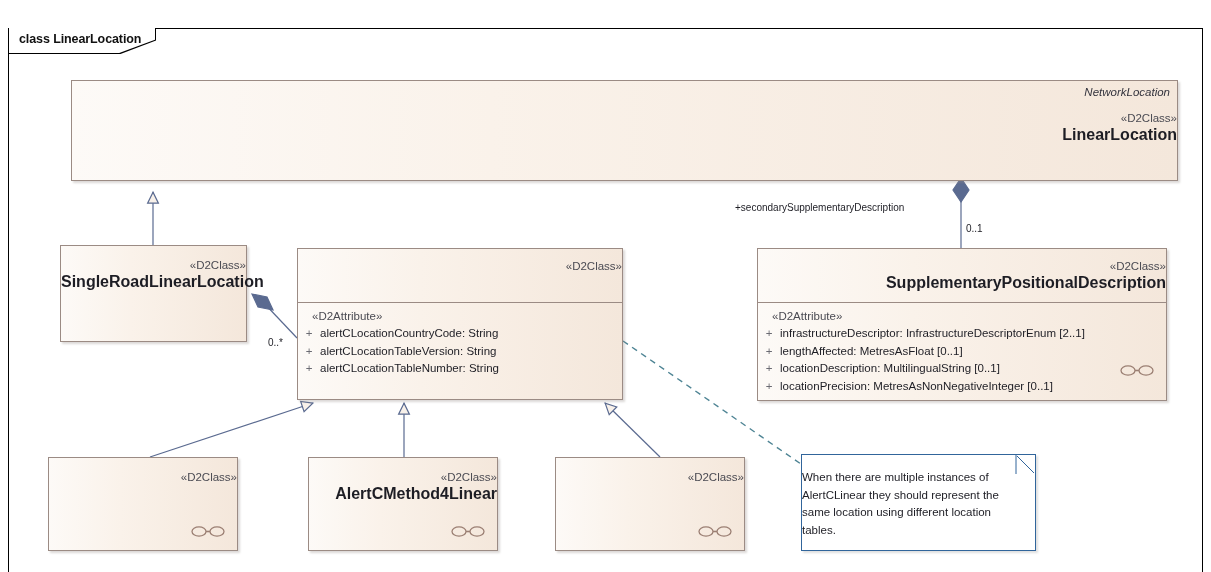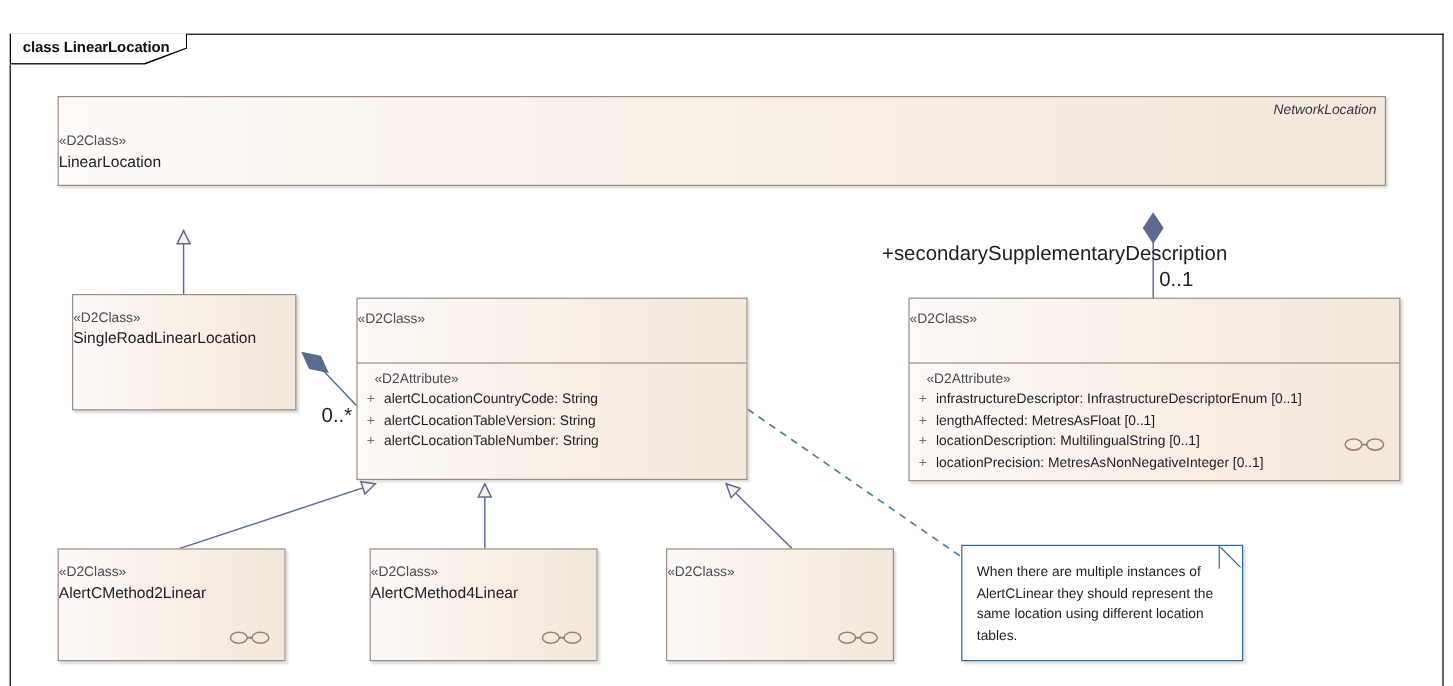--- a/index.html
+++ b/index.html
@@ -63,32 +63,32 @@
   
   .uml-class{
     position:absolute;
     box-sizing:border-box;
     border:1px solid #9b8b84;
     background:linear-gradient(to right,#fdfaf7 0%,#faf2ea 38%,#f4e7db 100%);
     box-shadow:2px 2px 2px rgba(150,140,135,0.33);
   }
   .uml-class .hdr{
     position:relative;
-    text-align:left;
+    text-align:right;
     padding-top:9px;
   }
   .stereotype{
     font-size:11.5px;
     color:#4a4a52;
     line-height:15px;
     white-space:nowrap;
   }
   .cls-name{
-    font-size:13px;
-    font-weight:normal;
+    font-size:16px;
+    font-weight:bold;
     color:#1d1d24;
     line-height:17px;
     white-space:nowrap;
   }
   .cls-name.abstract{ font-style:italic; }
 
   .corner-tag{
     position:absolute;
     right:7px; top:5px;
     font-size:11.5px;
@@ -139,21 +139,21 @@
 
   
   .conn-layer{
     position:absolute; left:0; top:0;
     width:1211px; height:572px;
     pointer-events:none;
   }
 
   .edge-label{
     position:absolute;
-    font-size:17px;
+    font-size:10px;
     color:#1d1d24;
     white-space:nowrap;
     text-align:right;
   }
 
   
   .uml-note{
     position:absolute;
     box-sizing:border-box;
     background:#ffffff;
@@ -162,21 +162,21 @@
   }
   .note-fold-cover{
     position:absolute;
     right:0px; top:0px;
     width:19px; height:19px;
     background:#ffffff;
     clip-path:polygon(0 0, 100% 0, 100% 100%);
   }
   .note-text{
     position:absolute;
-    left:12px; top:14px; right:12px;
+    left:0; top:14px; right:12px;
     font-size:11.5px;
     color:#1d1d24;
     line-height:17.5px;
   }
 </style>
 </head>
 <body>
 
 <div id="canvas">
 
@@ -223,21 +223,21 @@
 
     <g>
       <line x1="623" y1="321" x2="801" y2="444" stroke="#4e8494" stroke-width="1.4" stroke-dasharray="6,5"></line>
     </g>
   </svg>
 
   <div class="edge-label" style="left:735px; top:182px;">+secondarySupplementaryDescription</div>
   <div class="edge-label" style="left:966px; top:203px;">0..1</div>
   <div class="edge-label" style="left:268px; top:317px;">0..*</div>
 
-  <div class="uml-class" style="left:48px; top:60px; width:1107px; height:75px;">
+  <div class="uml-class" style="left:71px; top:60px; width:1107px; height:101px;">
     <div class="corner-tag">NetworkLocation</div>
     <div class="hdr" style="padding-top:30px;">
       <div class="stereotype">«D2Class»</div>
       <div class="cls-name">LinearLocation</div>
     </div>
   </div>
 
   <div class="uml-class" style="left:60px; top:225px; width:187px; height:97px;">
     <div class="hdr" style="padding-top:12px;">
       <div class="stereotype">«D2Class»</div>
@@ -263,27 +263,28 @@
       <div class="attr-row">
         <div class="attr-vis">+</div>
         <div class="attr-text">alertCLocationTableNumber: String</div>
       </div>
     </div>
   </div>
 
   <div class="uml-class" style="left:757px; top:228px; width:410px; height:153px;">
     <div class="hdr" style="padding-top:10px;">
       <div class="stereotype">«D2Class»</div>
+      <div class="cls-name">SupplementaryPositionalDescription</div>
     </div>
     <div class="sep" style="top:53px;"></div>
     <div class="attrs" style="top:53px;">
       <div class="attr-stereo">«D2Attribute»</div>
       <div class="attr-row">
         <div class="attr-vis">+</div>
-        <div class="attr-text">infrastructureDescriptor: InfrastructureDescriptorEnum [0..1]</div>
+        <div class="attr-text">infrastructureDescriptor: InfrastructureDescriptorEnum [2..1]</div>
       </div>
       <div class="attr-row">
         <div class="attr-vis">+</div>
         <div class="attr-text">lengthAffected: MetresAsFloat [0..1]</div>
       </div>
       <div class="attr-row">
         <div class="attr-vis">+</div>
         <div class="attr-text">locationDescription: MultilingualString [0..1]</div>
       </div>
       <div class="attr-row">
@@ -294,21 +295,20 @@
     <svg class="link-icon" style="right:12px; bottom:23px;" viewBox="0 0 34 13">
       <ellipse cx="8" cy="6.5" rx="7" ry="4.6" fill="none" stroke="#9b7f73" stroke-width="1.3"></ellipse>
       <ellipse cx="26" cy="6.5" rx="7" ry="4.6" fill="none" stroke="#9b7f73" stroke-width="1.3"></ellipse>
       <line x1="15" y1="6.5" x2="19" y2="6.5" stroke="#9b7f73" stroke-width="1.6"></line>
     </svg>
   </div>
 
   <div class="uml-class" style="left:48px; top:437px; width:190px; height:94px;">
     <div class="hdr" style="padding-top:12px;">
       <div class="stereotype">«D2Class»</div>
-      <div class="cls-name">AlertCMethod2Linear</div>
     </div>
     <svg class="link-icon" style="right:12px; bottom:12px;" viewBox="0 0 34 13">
       <ellipse cx="8" cy="6.5" rx="7" ry="4.6" fill="none" stroke="#9b7f73" stroke-width="1.3"></ellipse>
       <ellipse cx="26" cy="6.5" rx="7" ry="4.6" fill="none" stroke="#9b7f73" stroke-width="1.3"></ellipse>
       <line x1="15" y1="6.5" x2="19" y2="6.5" stroke="#9b7f73" stroke-width="1.6"></line>
     </svg>
   </div>
 
   <div class="uml-class" style="left:308px; top:437px; width:190px; height:94px;">
     <div class="hdr" style="padding-top:12px;">

